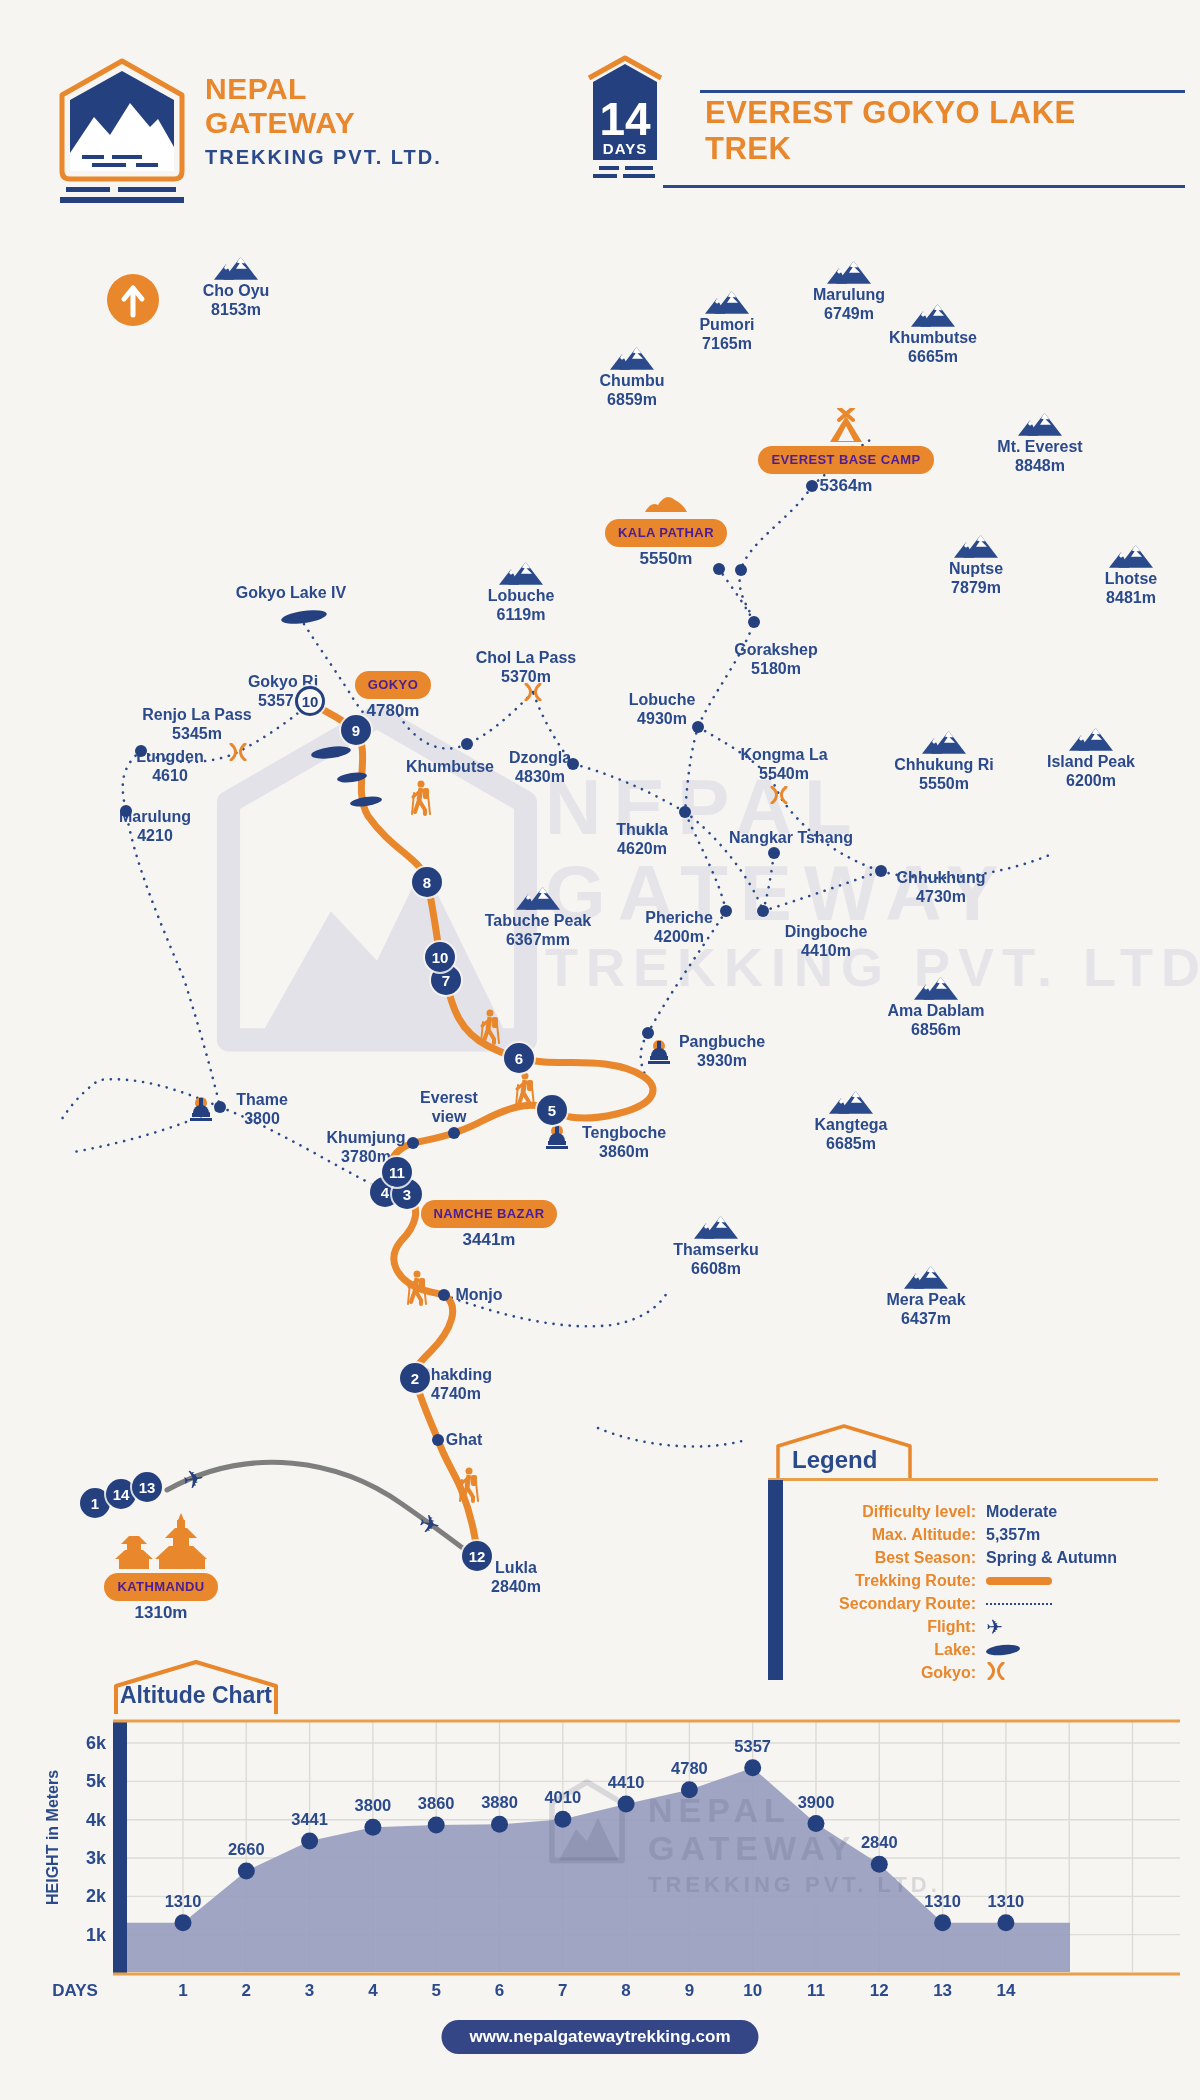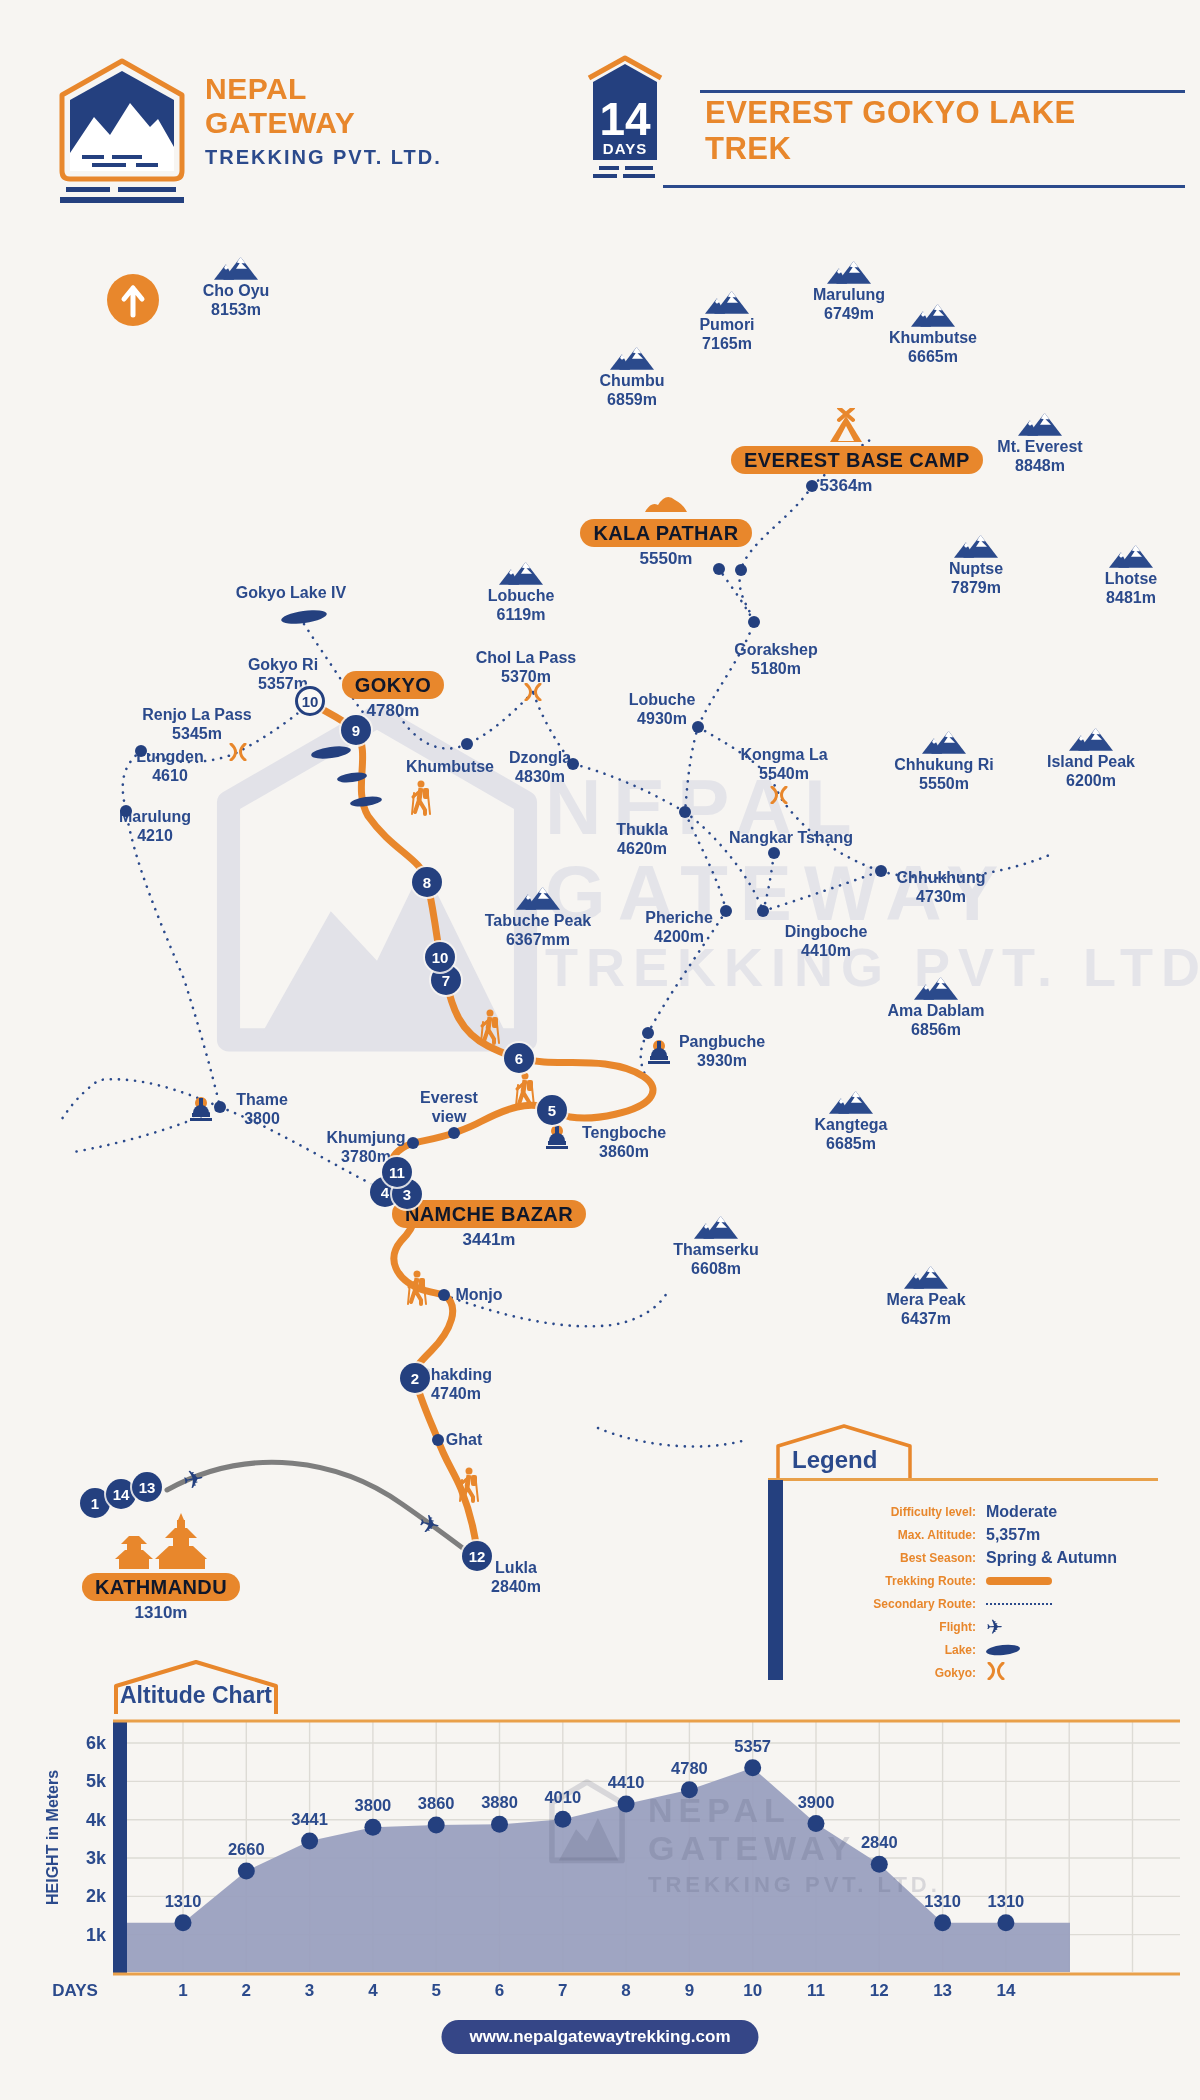--- a/index.html
+++ b/index.html
@@ -22,36 +22,36 @@
 
   
   .map-label,.peak{position:absolute;width:150px;text-align:center;color:#2b4a8c;font-weight:700;font-size:16px;line-height:19px;}
   .pkico{display:block;margin:0 auto 1px auto;}
   .dot{position:absolute;width:12px;height:12px;border-radius:50%;background:#24407f;}
   .day{position:absolute;width:30px;height:30px;border-radius:50%;background:#24407f;color:#fff;
        font-weight:700;font-size:15px;display:flex;align-items:center;justify-content:center;
        box-shadow:0 0 0 2px rgba(247,245,242,.85);}
   .day.open{background:#faf8f5;color:#24407f;border:3px solid #24407f;}
   .badge-wrap{position:absolute;width:230px;text-align:center;}
-  .pill{display:inline-block;background:#e8872c;color:#0f172a;font-weight:700;font-size:20px;line-height:28px;
+  .pill{display:inline-block;background:#e8872c;color:#4c1d95;font-weight:700;font-size:13px;line-height:28px;
         padding:0 13px;border-radius:14px;letter-spacing:.4px;white-space:nowrap;text-align:center;}
   .badge-elev{color:#2b4a8c;font-weight:700;font-size:17px;margin-top:2px;}
   .lake{position:absolute;background:#24407f;border-radius:50%;transform:rotate(-8deg);}
   .plane{position:absolute;color:#24407f;font-size:25px;font-family:"DejaVu Sans",sans-serif;}
   .north{position:absolute;left:107px;top:274px;width:52px;height:52px;border-radius:50%;background:#e8872c;
          display:flex;align-items:center;justify-content:center;}
 
   
   #legend{position:absolute;left:768px;top:1418px;width:416px;height:260px;}
   #legend .topline{position:absolute;left:0;top:60px;width:390px;height:3px;background:#e8a04a;}
   #legend .bar{position:absolute;left:0;top:62px;width:15px;height:200px;background:#24407f;}
   #legend .ltitle{position:absolute;left:24px;top:28px;color:#2b4a8c;font-weight:700;font-size:24px;}
   #legend-rows{position:absolute;left:40px;top:82px;}
   .lrow{display:flex;align-items:center;height:23px;}
-  .ll{width:168px;text-align:right;color:#e8872c;font-weight:700;font-size:12px;}
+  .ll{width:168px;text-align:right;color:#e8872c;font-weight:700;font-size:16px;}
   .lv{margin-left:10px;color:#2b4a8c;font-weight:700;font-size:16px;display:flex;align-items:center;}
   .sw-route{width:66px;height:8px;background:#e8872c;border-radius:4px;}
   .sw-dot{width:66px;height:0;border-top:2px dotted #2b4a8c;}
   .sw-lake{width:34px;height:10px;background:#24407f;border-radius:50%;transform:rotate(-6deg);}
   .lv .plane-g{font-family:"DejaVu Sans",sans-serif;font-size:20px;color:#24407f;}
 
   
   #footer-pill{position:absolute;left:600px;top:2020px;transform:translateX(-50%);background:#354687;
         color:#fff;font-weight:700;font-size:17px;line-height:34px;padding:0 28px;border-radius:17px;}
 </style>
@@ -374,21 +374,21 @@
         <div>Phakding</div>
         <div>4740m</div>
       </div>
       <div class="map-label" style="position: absolute; left: 389px; top: 1430px;">
         <div>Ghat</div>
       </div>
       <div class="map-label" style="position: absolute; left: 441px; top: 1558px;">
         <div>Lukla</div>
         <div>2840m</div>
       </div>
-      <div class="map-label" style="position: absolute; left: 208px; top: 655px;">
+      <div class="map-label" style="position: absolute; left: 208px; top: 672px;">
         <div>Gokyo Ri</div>
         <div>5357m</div>
       </div>
       <div class="map-label" style="position: absolute; left: 216px; top: 583px;">
         <div>Gokyo Lake IV</div>
       </div>
       <div class="map-label" style="position: absolute; left: 122px; top: 705px;">
         <div>Renjo La Pass</div>
         <div>5345m</div>
       </div>

